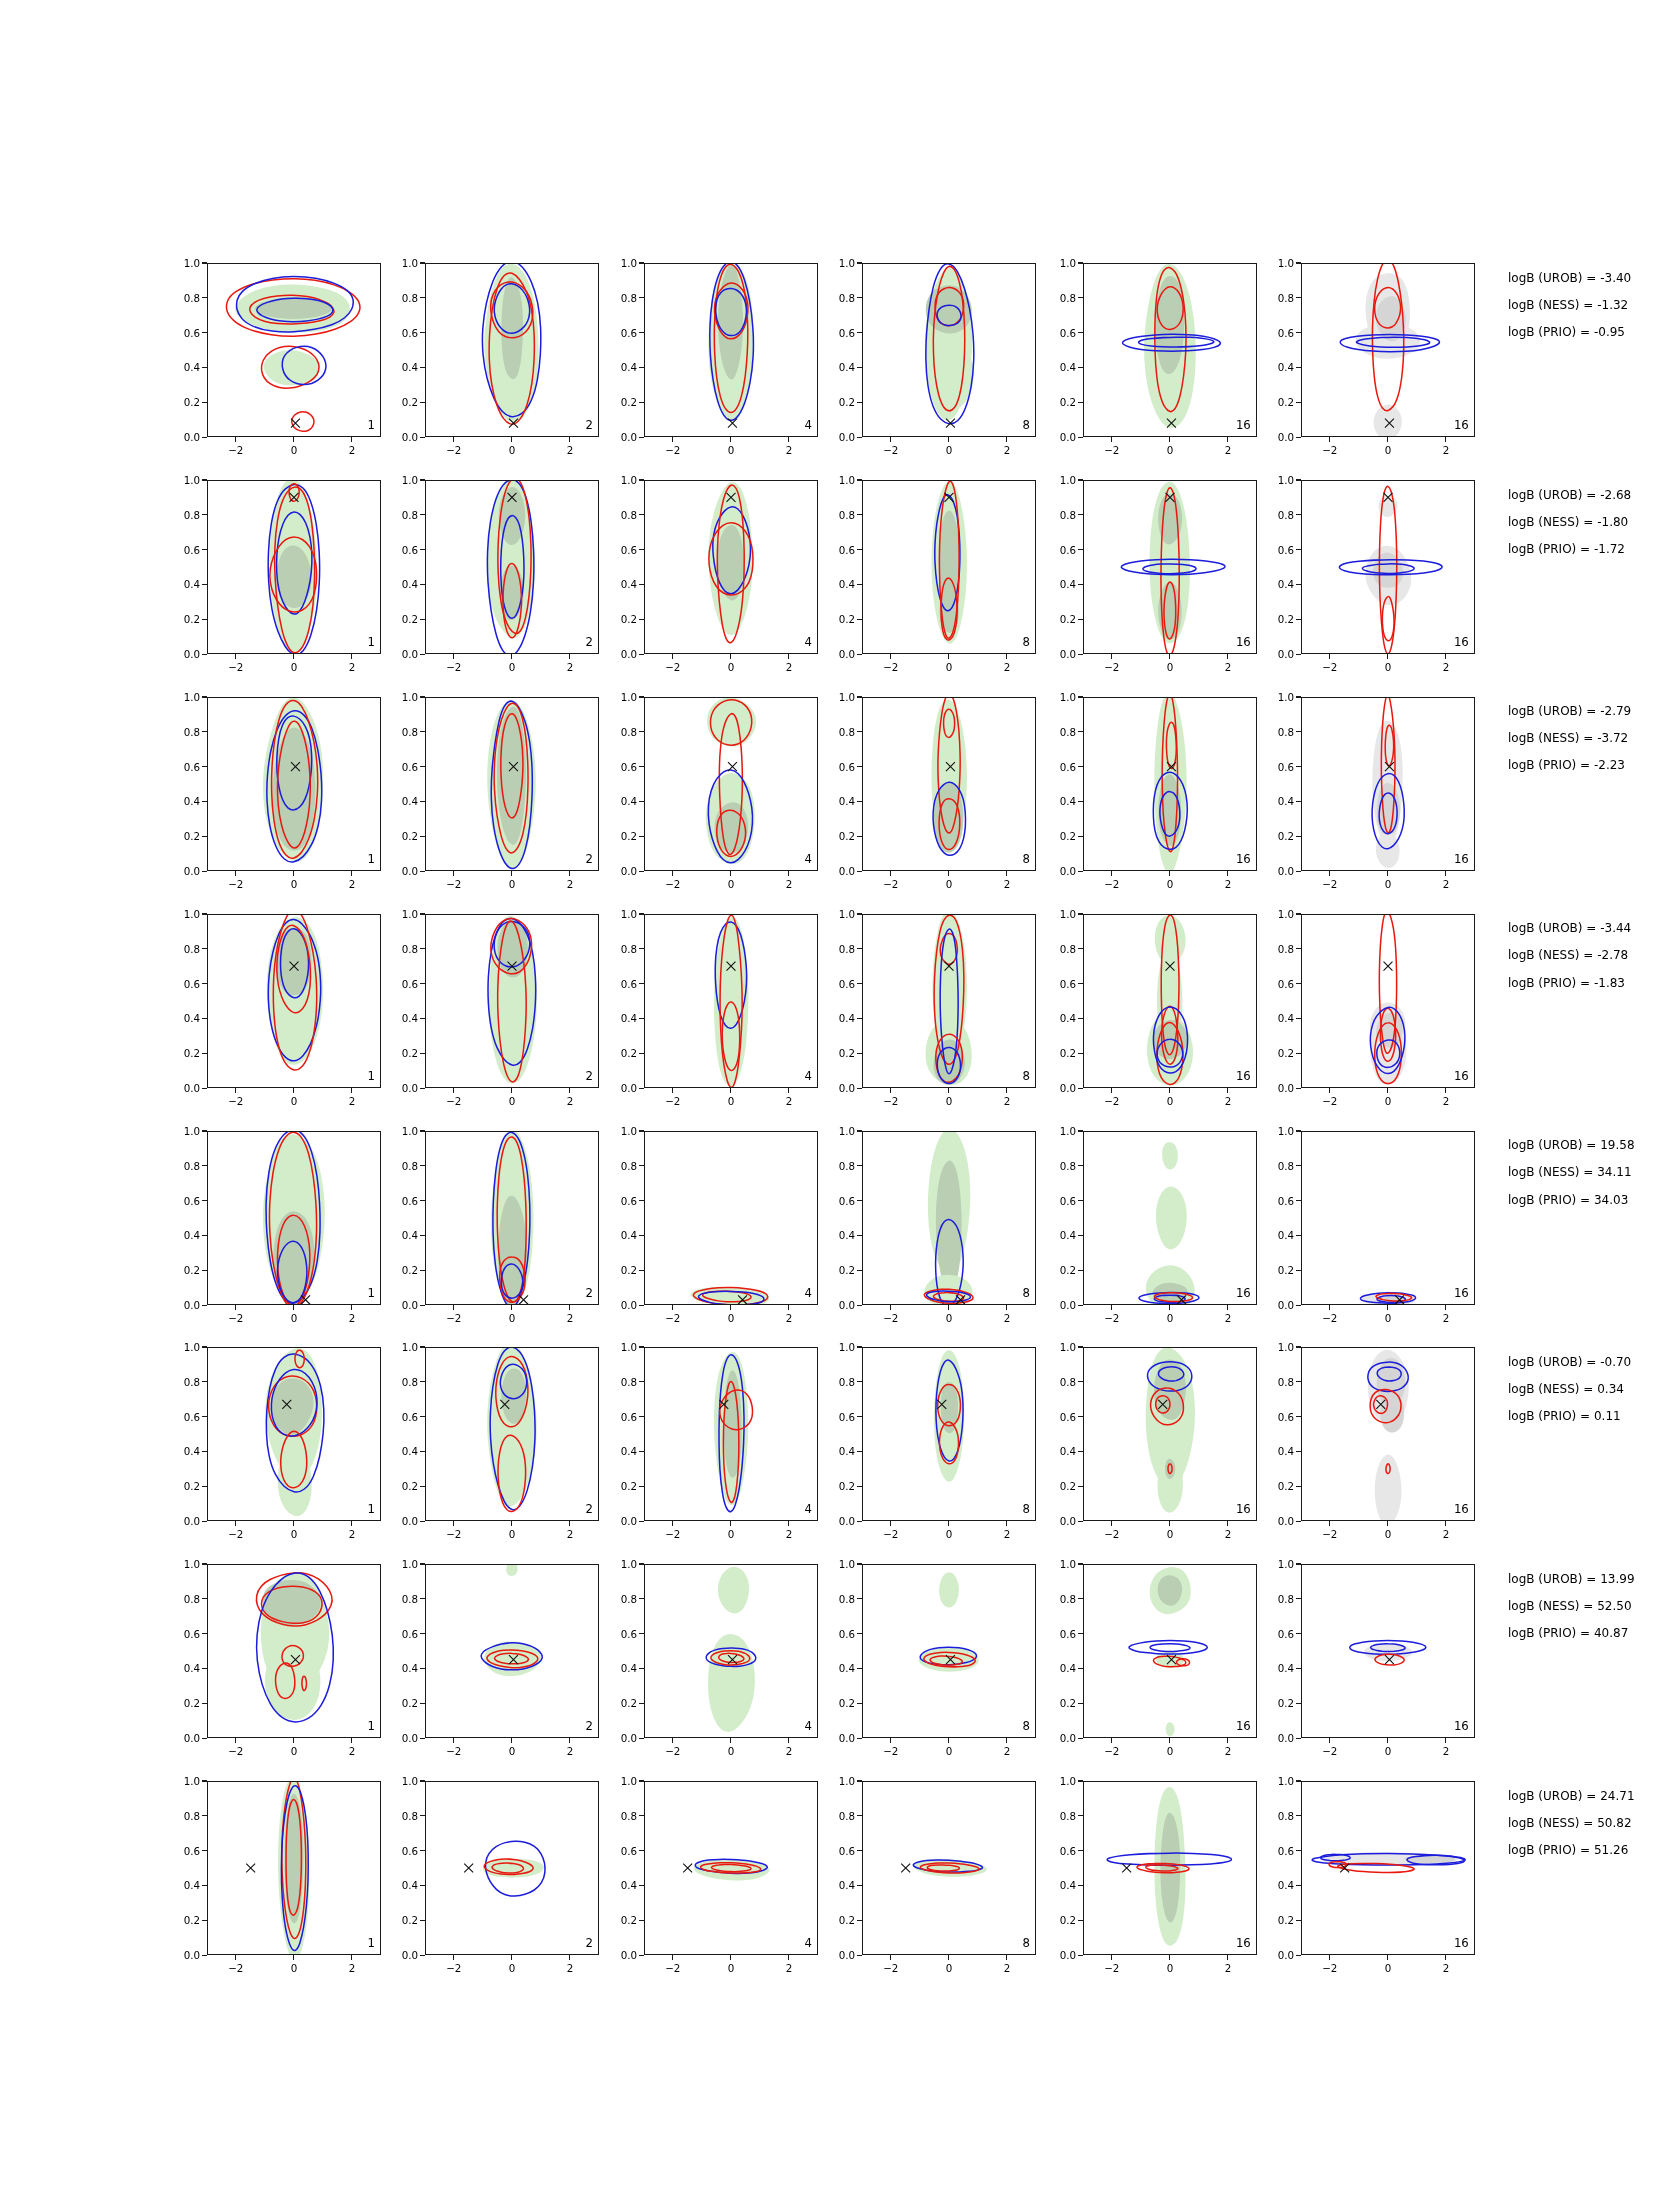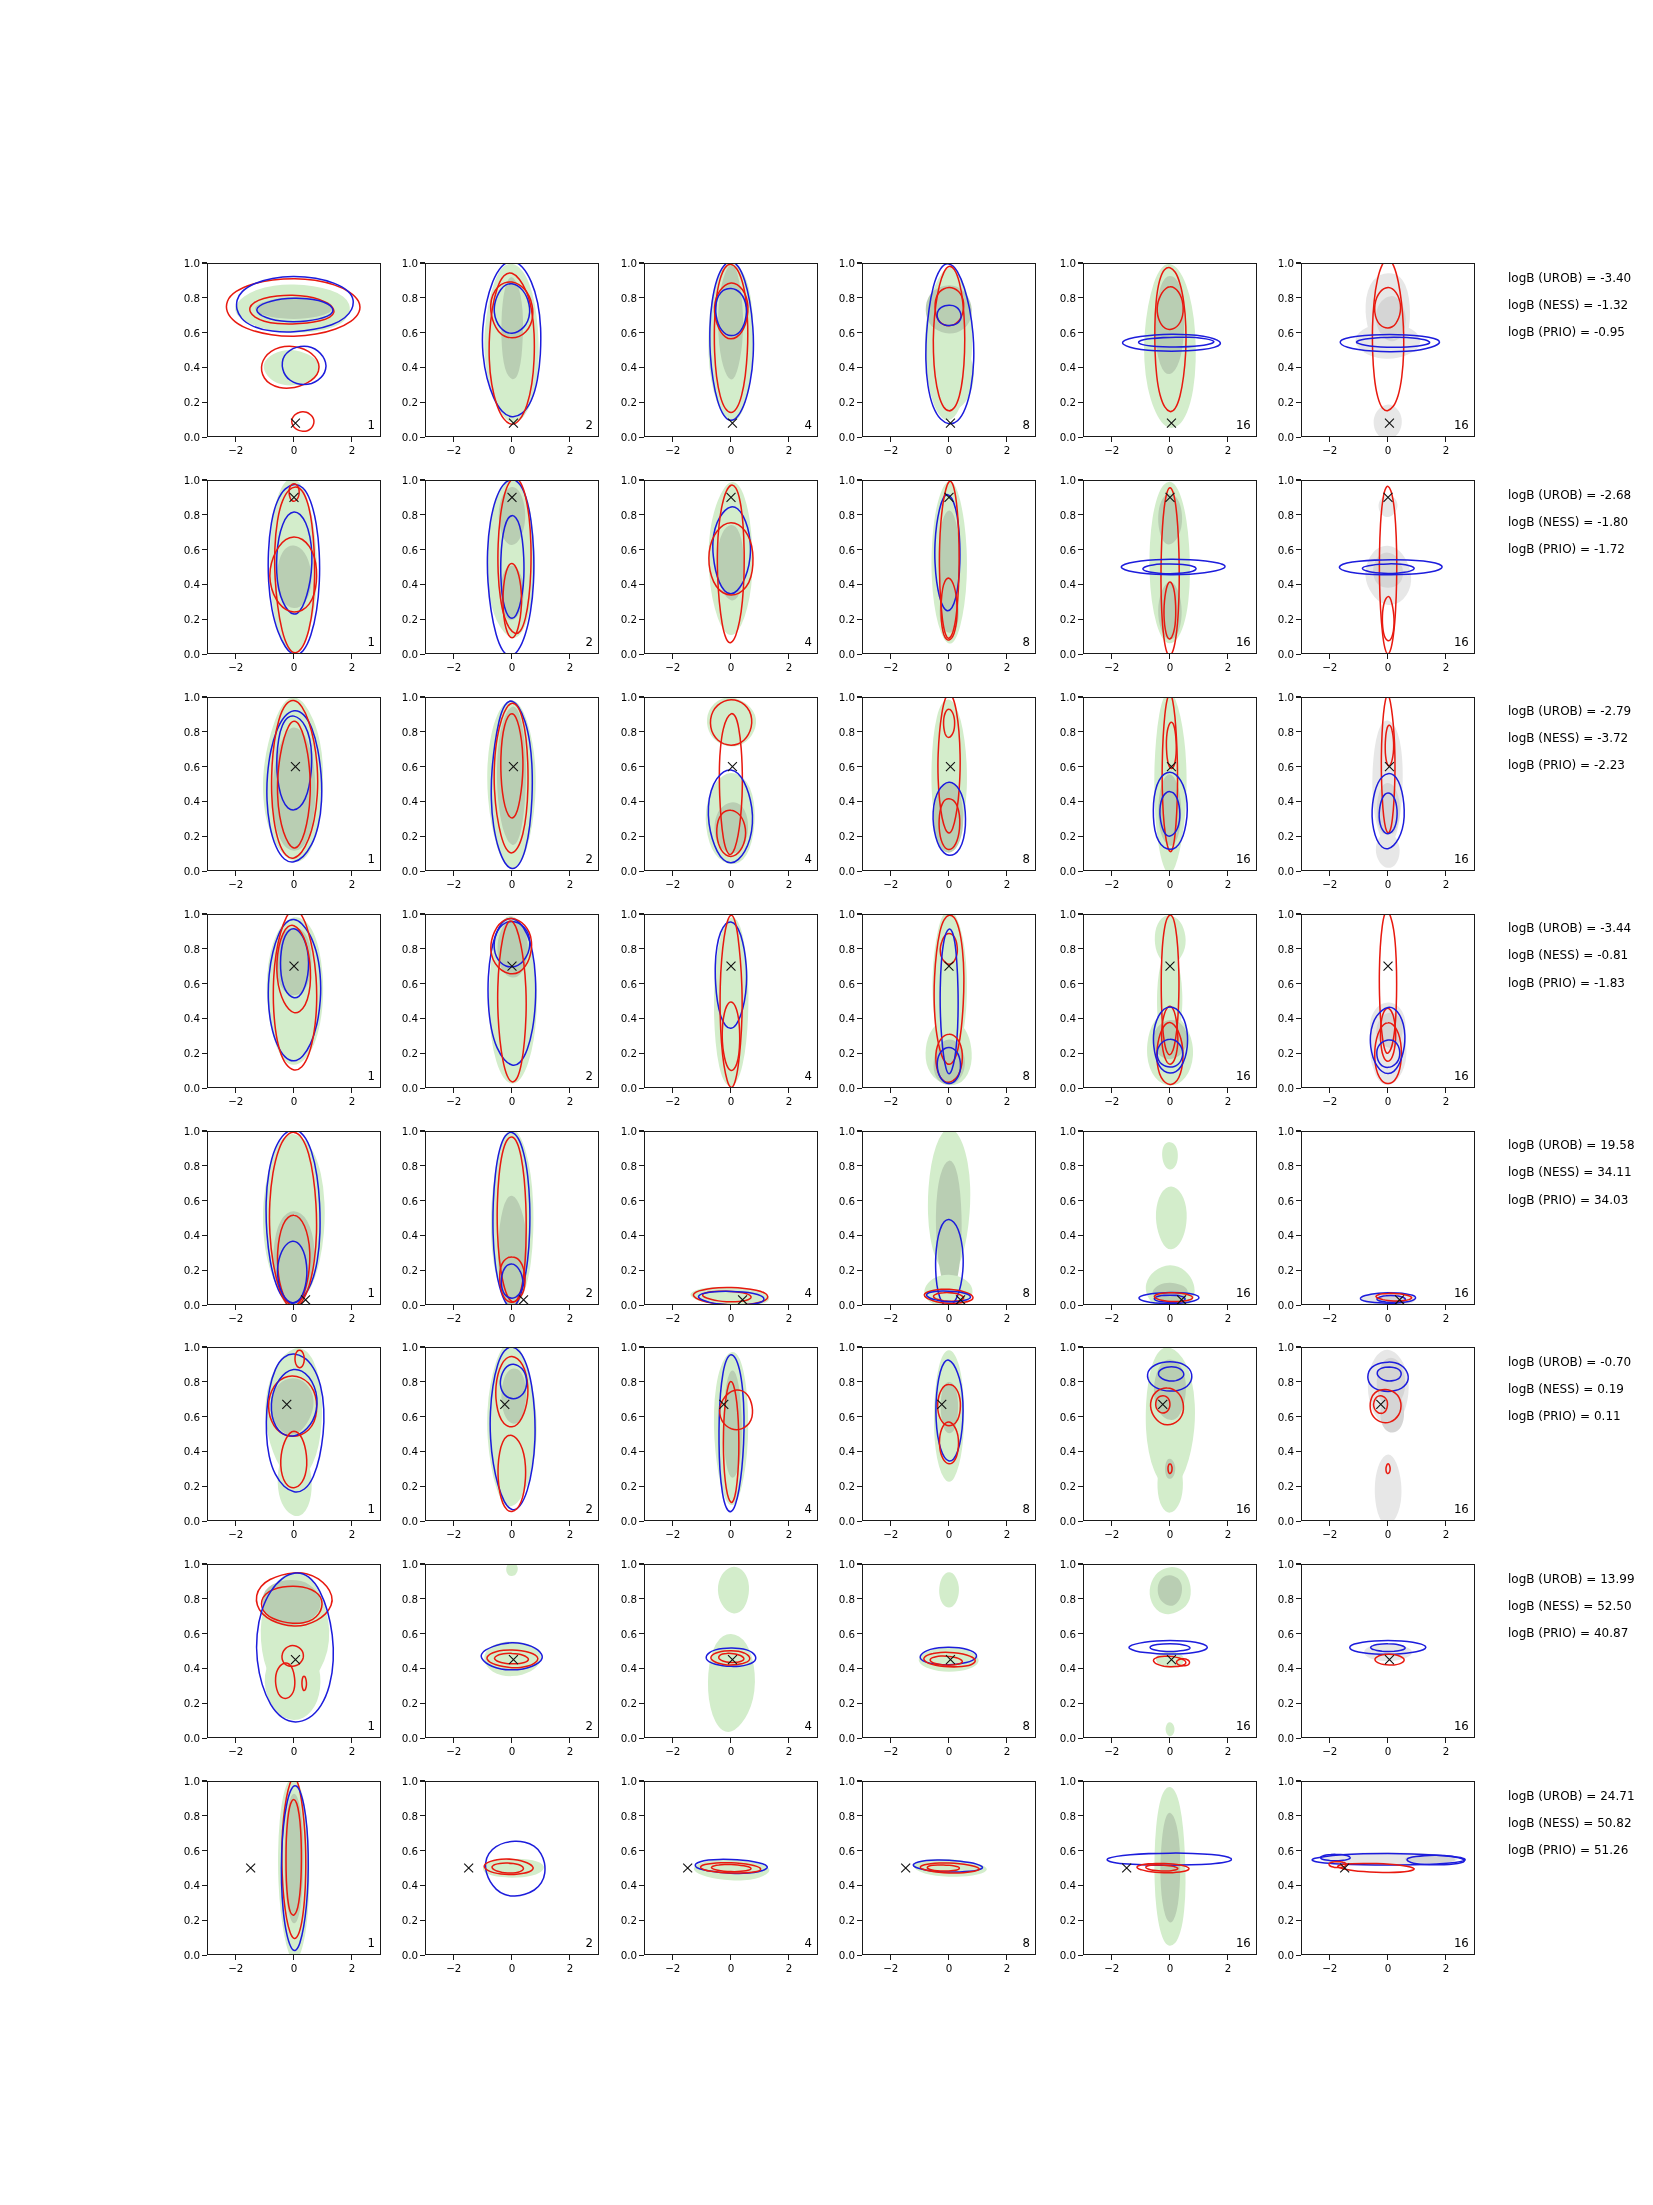--- a/index.html
+++ b/index.html
@@ -789,21 +789,21 @@
       <div class="ylab" style="top: -6.2px;">1.0</div>
       <div class="xtick" style="left: 28px; top: 174px;"></div>
       <div class="xlab" style="left: 13.8px; top: 181px;">−2</div>
       <div class="xtick" style="left: 86px; top: 174px;"></div>
       <div class="xlab" style="left: 72px; top: 181px;">0</div>
       <div class="xtick" style="left: 144px; top: 174px;"></div>
       <div class="xlab" style="left: 130px; top: 181px;">2</div>
       <div class="plab">16</div>
     </div>
     <div class="annot" style="left: 1508px; top: 922px;">logB (UROB) = -3.44</div>
-    <div class="annot" style="left: 1508px; top: 949px;">logB (NESS) = -0.81</div>
+    <div class="annot" style="left: 1508px; top: 949px;">logB (NESS) = -2.78</div>
     <div class="annot" style="left: 1508px; top: 977px;">logB (PRIO) = -1.83</div>
     <div class="panel" style="left: 207px; top: 1131px; width: 174px; height: 174px;">
       <svg width="174" height="174" viewBox="0 0 252 253">
         <path d="M169.4,148.2 Q167.5,169.8 163.4,188.2 Q159.3,206.7 153.5,220.5 Q147.7,234.3 140.6,242.0 Q133.6,249.8 126.0,249.9 Q118.4,250.0 111.4,242.1 Q104.3,234.3 98.4,220.8 Q92.4,207.3 87.9,189.1 Q83.4,171.0 81.7,148.7 Q80.0,126.5 81.7,104.3 Q83.5,82.1 87.7,63.2 Q91.8,44.3 97.8,30.1 Q103.7,15.9 111.1,9.6 Q118.4,3.3 125.9,4.6 Q133.4,5.9 140.6,12.2 Q147.7,18.5 154.2,30.9 Q160.6,43.2 165.0,62.2 Q169.3,81.3 170.3,103.9 Q171.4,126.5 169.4,148.2 Z" fill="#d3edcb" stroke="none"></path>
         <path d="M154.7,196.3 Q153.3,207.9 150.6,217.8 Q147.8,227.6 144.3,236.0 Q140.7,244.4 136.0,250.2 Q131.4,256.1 125.9,257.1 Q120.5,258.1 115.4,253.2 Q110.3,248.3 106.5,239.4 Q102.7,230.4 100.2,219.6 Q97.6,208.9 96.6,196.8 Q95.5,184.7 96.4,172.5 Q97.3,160.2 99.9,149.4 Q102.5,138.6 106.7,130.9 Q110.8,123.2 115.9,119.9 Q120.9,116.6 126.0,116.8 Q131.1,117.0 136.1,120.4 Q141.0,123.8 145.3,131.1 Q149.5,138.5 152.2,149.2 Q155.0,160.0 155.6,172.3 Q156.2,184.7 154.7,196.3 Z" fill="#b9ceb3" stroke="none"></path>
         <path d="M163.7,147.8 Q163.0,169.2 159.8,188.5 Q156.6,207.8 151.1,220.9 Q145.6,234.1 139.2,241.2 Q132.8,248.3 125.9,250.0 Q119.0,251.7 112.3,245.1 Q105.6,238.5 100.3,223.7 Q95.0,208.9 91.6,189.5 Q88.2,170.1 86.6,148.3 Q85.0,126.5 85.5,103.5 Q86.1,80.5 89.6,59.7 Q93.1,39.0 99.0,25.1 Q105.0,11.2 111.9,4.7 Q118.9,-1.9 126.0,-1.7 Q133.1,-1.6 139.8,6.5 Q146.4,14.6 151.4,30.0 Q156.4,45.5 159.3,65.1 Q162.2,84.7 163.2,105.6 Q164.3,126.5 163.7,147.8 Z" fill="none" stroke="#1c1cdc" stroke-width="2.2" stroke-linejoin="round"></path>
         <path d="M158.7,148.1 Q158.2,169.7 155.4,189.4 Q152.7,209.2 148.2,224.1 Q143.6,239.0 137.9,247.8 Q132.2,256.6 126.0,257.2 Q119.7,257.8 113.9,249.2 Q108.1,240.6 103.5,225.5 Q98.9,210.4 95.6,191.0 Q92.3,171.7 91.0,149.1 Q89.7,126.5 90.9,103.7 Q92.1,80.9 95.4,61.4 Q98.7,41.9 103.6,28.2 Q108.5,14.6 114.3,8.1 Q120.0,1.6 126.0,2.0 Q131.9,2.4 137.4,10.3 Q142.9,18.3 147.2,33.1 Q151.4,47.9 154.0,66.6 Q156.7,85.3 157.9,105.9 Q159.2,126.5 158.7,148.1 Z" fill="none" stroke="#e8190f" stroke-width="2.2" stroke-linejoin="round"></path>
         <path d="M148.3,197.7 Q147.4,208.2 145.5,217.7 Q143.6,227.2 140.8,235.4 Q138.0,243.5 134.2,248.7 Q130.4,253.9 126.0,254.3 Q121.6,254.7 117.6,250.1 Q113.5,245.6 110.4,237.7 Q107.2,229.8 105.2,219.8 Q103.1,209.7 102.4,198.5 Q101.7,187.2 102.3,175.9 Q102.9,164.5 104.9,154.2 Q106.9,143.8 110.2,136.3 Q113.5,128.8 117.6,125.5 Q121.8,122.2 126.0,122.6 Q130.2,122.9 134.1,126.9 Q138.0,130.9 141.2,138.2 Q144.4,145.5 146.4,155.3 Q148.5,165.1 148.9,176.2 Q149.3,187.2 148.3,197.7 Z" fill="none" stroke="#e8190f" stroke-width="2.2" stroke-linejoin="round"></path>
         <path d="M144.6,210.1 Q144.1,217.7 142.5,225.0 Q141.0,232.3 138.2,238.1 Q135.4,243.9 131.7,246.9 Q127.9,250.0 123.9,249.7 Q119.9,249.5 116.3,246.3 Q112.7,243.0 109.8,237.5 Q106.9,232.1 104.9,225.2 Q102.9,218.3 102.3,210.4 Q101.6,202.4 102.7,194.8 Q103.7,187.1 105.9,181.0 Q108.1,174.8 110.9,170.3 Q113.8,165.8 117.1,163.2 Q120.4,160.5 123.9,160.2 Q127.5,159.9 130.9,162.4 Q134.3,164.8 137.1,169.7 Q139.8,174.6 141.7,181.0 Q143.5,187.5 144.2,195.0 Q145.0,202.4 144.6,210.1 Z" fill="none" stroke="#1c1cdc" stroke-width="2.2" stroke-linejoin="round"></path>
         <path d="M136.29999999999998,238.91 L149.29999999999998,251.91 M136.29999999999998,251.91 L149.29999999999998,238.91" stroke="#111111" stroke-width="1.6" fill="none"></path>
@@ -1172,21 +1172,21 @@
       <div class="ylab" style="top: -6.2px;">1.0</div>
       <div class="xtick" style="left: 28px; top: 174px;"></div>
       <div class="xlab" style="left: 13.8px; top: 181px;">−2</div>
       <div class="xtick" style="left: 86px; top: 174px;"></div>
       <div class="xlab" style="left: 72px; top: 181px;">0</div>
       <div class="xtick" style="left: 144px; top: 174px;"></div>
       <div class="xlab" style="left: 130px; top: 181px;">2</div>
       <div class="plab">16</div>
     </div>
     <div class="annot" style="left: 1508px; top: 1356px;">logB (UROB) = -0.70</div>
-    <div class="annot" style="left: 1508px; top: 1383px;">logB (NESS) = 0.19</div>
+    <div class="annot" style="left: 1508px; top: 1383px;">logB (NESS) = 0.34</div>
     <div class="annot" style="left: 1508px; top: 1410px;">logB (PRIO) = 0.11</div>
     <div class="panel" style="left: 207px; top: 1564px; width: 174px; height: 174px;">
       <svg width="174" height="174" viewBox="0 0 252 253">
         <path d="M176.7,111.9 Q175.3,127.6 170.0,140.4 Q164.7,153.2 157.9,162.9 Q151.1,172.6 143.1,179.5 Q135.1,186.3 125.9,187.8 Q116.7,189.3 107.9,183.7 Q99.1,178.0 92.6,166.4 Q86.2,154.8 82.6,140.5 Q79.1,126.1 78.0,111.1 Q77.0,96.1 78.7,81.6 Q80.4,67.0 84.9,54.5 Q89.3,42.1 95.8,32.9 Q102.2,23.7 109.9,18.2 Q117.6,12.7 126.1,11.8 Q134.5,11.0 142.6,16.1 Q150.6,21.3 156.9,31.2 Q163.3,41.2 168.0,53.7 Q172.8,66.2 175.5,81.2 Q178.2,96.1 176.7,111.9 Z" fill="#d3edcb" stroke="none"></path>
         <path d="M164.3,61.6 Q163.2,67.5 159.1,72.5 Q155.0,77.5 149.1,81.2 Q143.3,84.8 136.3,87.0 Q129.3,89.2 121.8,89.1 Q114.3,88.9 107.4,86.8 Q100.4,84.7 94.7,80.9 Q89.0,77.2 85.6,72.1 Q82.1,67.0 80.9,61.3 Q79.7,55.7 80.4,49.9 Q81.1,44.0 84.5,38.7 Q88.0,33.4 94.1,30.0 Q100.3,26.5 107.4,25.0 Q114.6,23.5 121.8,23.3 Q129.1,23.2 136.2,24.9 Q143.2,26.6 148.7,30.5 Q154.3,34.3 157.9,39.3 Q161.6,44.3 163.5,50.0 Q165.4,55.7 164.3,61.6 Z" fill="#b9ceb3" stroke="none"></path>
         <path d="M163.8,181.3 Q162.7,190.7 159.5,199.1 Q156.3,207.5 151.1,213.9 Q146.0,220.3 139.4,223.5 Q132.9,226.7 126.0,226.7 Q119.1,226.7 112.5,223.6 Q105.9,220.6 100.4,214.6 Q94.8,208.5 90.7,200.3 Q86.6,192.0 84.6,182.0 Q82.6,172.0 83.9,161.7 Q85.1,151.3 89.4,142.7 Q93.7,134.2 99.5,128.2 Q105.4,122.3 112.1,118.8 Q118.8,115.4 126.0,115.6 Q133.1,115.7 139.7,119.3 Q146.3,122.9 151.6,129.4 Q156.9,135.9 160.0,144.5 Q163.1,153.2 164.1,162.6 Q165.0,172.0 163.8,181.3 Z" fill="#d3edcb" stroke="none"></path>
         <path d="M179.9,60.1 Q177.3,67.0 171.7,72.5 Q166.1,78.0 158.9,82.1 Q151.7,86.1 143.3,88.2 Q134.8,90.3 126.1,90.0 Q117.3,89.8 109.0,87.6 Q100.8,85.5 93.4,81.8 Q86.0,78.0 80.5,72.5 Q75.0,66.9 72.8,60.0 Q70.5,53.1 71.8,46.0 Q73.1,38.8 78.2,32.7 Q83.3,26.6 91.2,22.6 Q99.1,18.6 107.9,16.2 Q116.7,13.9 126.2,13.1 Q135.7,12.3 145.0,14.5 Q154.3,16.8 161.4,21.7 Q168.6,26.7 173.6,32.8 Q178.6,38.9 180.6,46.0 Q182.6,53.1 179.9,60.1 Z" fill="none" stroke="#e8190f" stroke-width="2.2" stroke-linejoin="round"></path>
         <path d="M166.2,62.9 Q165.2,67.7 162.1,72.2 Q159.1,76.8 153.2,80.4 Q147.4,83.9 139.6,85.3 Q131.9,86.7 124.1,86.1 Q116.3,85.5 109.1,83.8 Q102.0,82.1 95.7,79.3 Q89.4,76.5 85.2,72.3 Q80.9,68.1 79.5,63.1 Q78.0,58.2 79.3,53.2 Q80.5,48.2 84.9,44.0 Q89.2,39.8 95.8,37.3 Q102.4,34.7 109.6,33.6 Q116.7,32.4 123.9,32.3 Q131.1,32.2 138.2,33.5 Q145.3,34.8 151.5,37.5 Q157.6,40.3 161.5,44.5 Q165.3,48.7 166.3,53.4 Q167.3,58.2 166.2,62.9 Z" fill="none" stroke="#e8190f" stroke-width="2.2" stroke-linejoin="round"></path>
         <path d="M183.0,140.3 Q182.1,159.2 177.5,176.4 Q172.9,193.6 165.0,205.8 Q157.1,218.0 147.6,223.8 Q138.1,229.7 128.1,229.6 Q118.2,229.5 108.8,223.0 Q99.5,216.5 92.1,204.0 Q84.7,191.4 79.7,175.0 Q74.8,158.7 72.7,140.1 Q70.6,121.4 72.4,102.6 Q74.1,83.7 79.3,67.5 Q84.5,51.3 92.3,39.7 Q100.0,28.1 109.1,21.2 Q118.3,14.3 128.2,13.1 Q138.2,12.0 147.4,19.2 Q156.7,26.5 163.5,39.9 Q170.4,53.4 174.9,69.5 Q179.4,85.6 181.6,103.5 Q183.8,121.4 183.0,140.3 Z" fill="none" stroke="#1c1cdc" stroke-width="2.2" stroke-linejoin="round"></path>
         <path d="M139.3,136.6 Q138.6,139.2 137.1,141.3 Q135.7,143.5 133.6,145.1 Q131.5,146.7 129.1,147.6 Q126.6,148.5 123.9,148.7 Q121.1,149.0 118.4,148.3 Q115.7,147.6 113.5,145.9 Q111.3,144.2 110.1,141.7 Q108.8,139.3 108.6,136.7 Q108.3,134.1 108.9,131.6 Q109.4,129.1 110.7,126.8 Q112.0,124.6 113.9,122.7 Q115.9,120.9 118.5,119.8 Q121.0,118.6 123.9,118.6 Q126.8,118.6 129.5,119.5 Q132.2,120.5 134.3,122.3 Q136.5,124.1 137.8,126.4 Q139.2,128.8 139.5,131.4 Q139.9,134.1 139.3,136.6 Z" fill="none" stroke="#e8190f" stroke-width="2.2" stroke-linejoin="round"></path>

